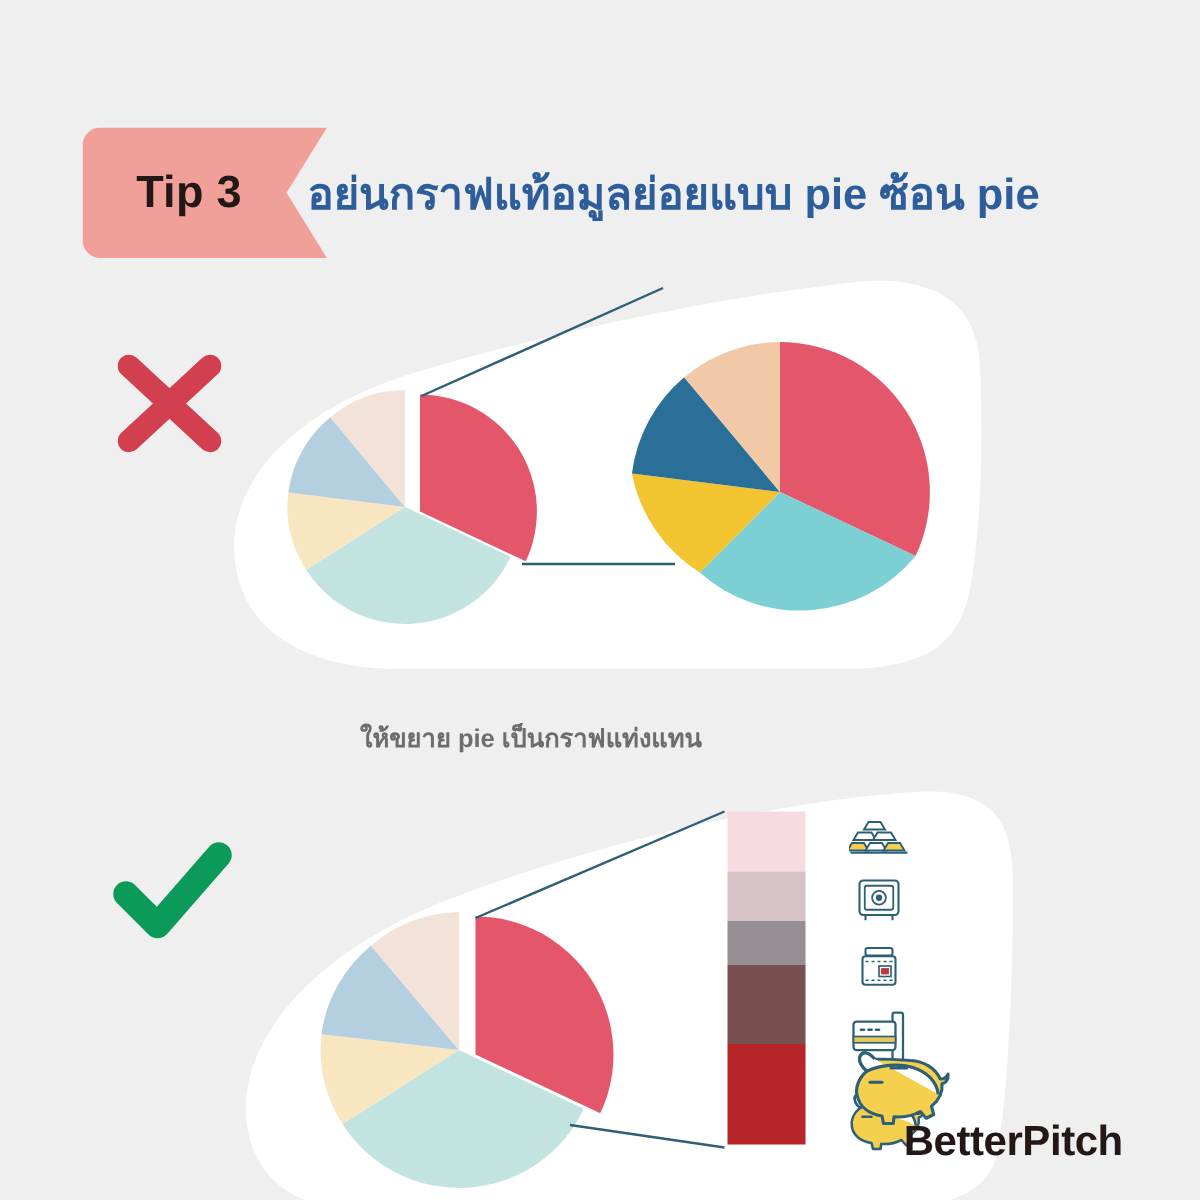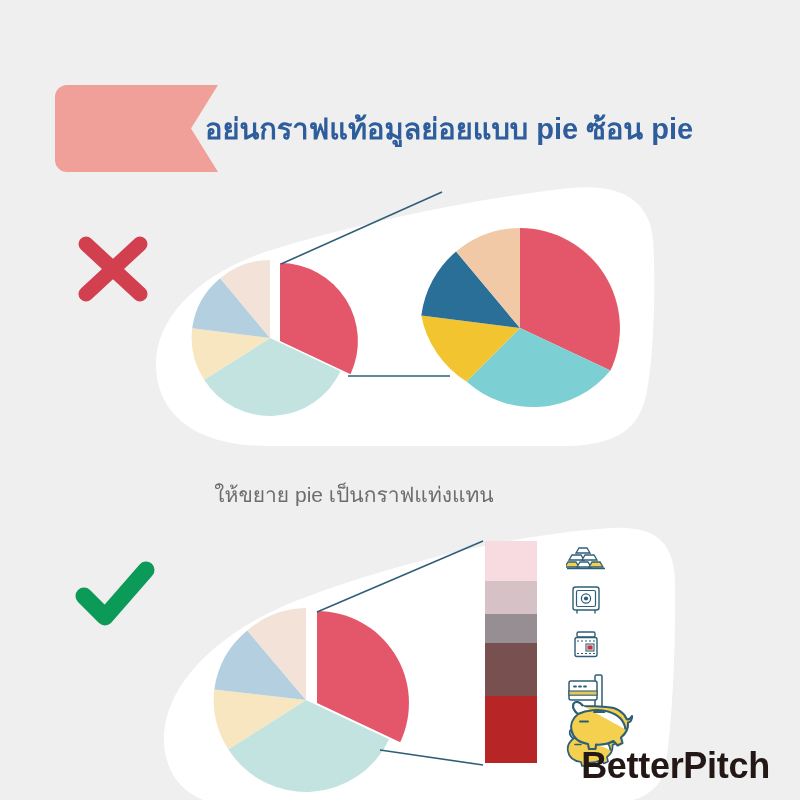--- a/index.html
+++ b/index.html
@@ -33,50 +33,51 @@
 
   
   .panel{position:absolute;}
   .panel-bad{left:150px;top:178px;width:510px;height:275px;}
   .panel-good{left:158px;top:522px;width:520px;height:285px;}
   .panel svg{display:block;overflow:visible;}
 
   
   .caption{
     position:absolute;left:0;top:478px;width:708px;
-    text-align:center;font-size:21px;color:#6d6d6d;font-weight:400;
+    text-align:center;font-size:17px;color:#6d6d6d;font-weight:700;
   }
 
   
   .stackbar{position:absolute;left:485px;top:541px;width:52px;height:222px;
     display:flex;flex-direction:column;}
   .stackbar .seg{width:100%;}
 
   
   .legend{position:absolute;left:563px;top:540px;width:62px;height:230px;}
   .legend .li{position:absolute;left:0;width:46px;display:flex;
     align-items:center;justify-content:center;}
 
   
   .brand{position:absolute;left:558px;top:695px;width:235px;height:95px;}
   .brand-name{
     position:absolute;left:0;top:50px;width:235px;text-align:center;
-    font-size:36px;font-weight:700;color:#231815;letter-spacing:-.3px;
+    font-size:28px;font-weight:700;color:#231815;letter-spacing:-.3px;
   }
   .brand-pig{position:absolute;left:8px;top:0px;width:72px;height:56px;}
 </style>
 </head>
 <body>
 
 <div id="stage">
 
   <div class="ribbon-wrap">
     <svg class="ribbon-svg" width="165" height="87" viewBox="0 0 165 87">
       <path d="M12 0 H163 L136 43.5 L163 87 H12 A12 12 0 0 1 0 75 V12 A12 12 0 0 1 12 0 Z" fill="#f0a099"></path>
     </svg>
+    <div class="ribbon-label">Tip 3</div>
   </div>
 
   <div class="headline">อย่นกราฟแท้อมูลย่อยแบบ pie ซ้อน pie</div>
 
   <div class="mark mark-bad">
     <svg width="82" height="82" viewBox="0 0 82 82">
       <g stroke="#d2404f" stroke-width="15" stroke-linecap="round">
         <line x1="14" y1="16" x2="68" y2="66"></line>
         <line x1="68" y1="16" x2="14" y2="66"></line>
       </g>

